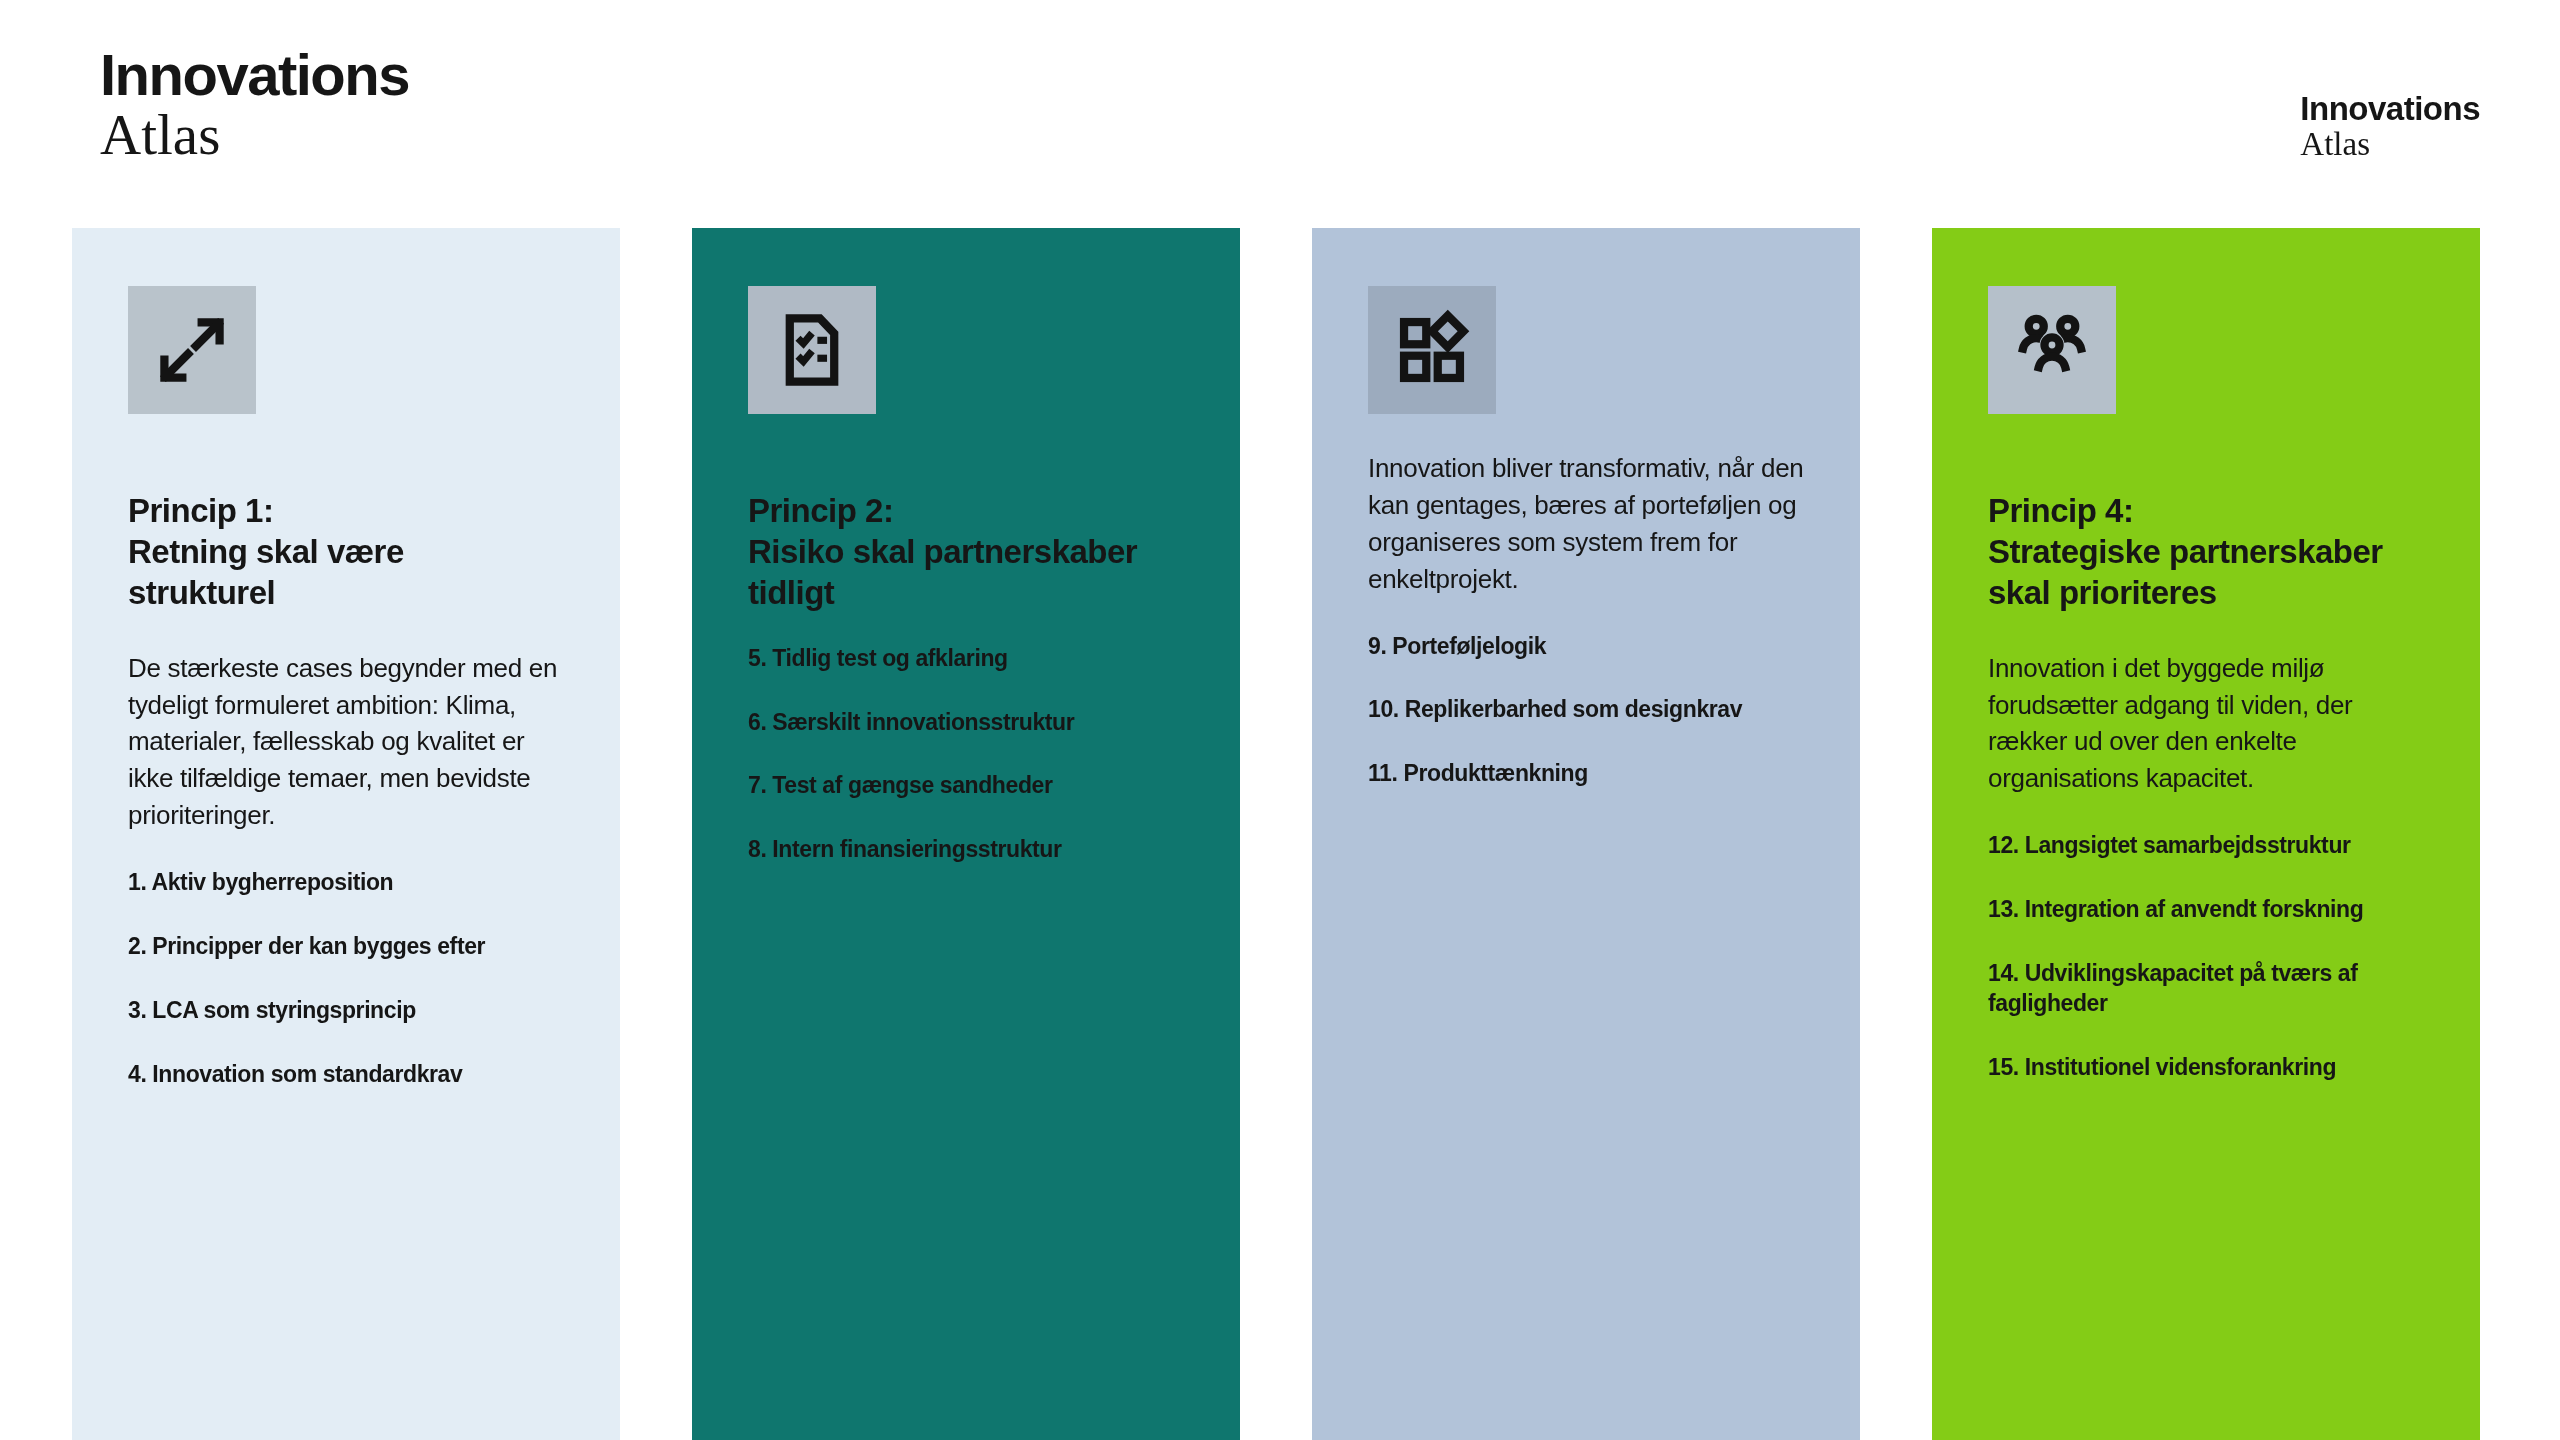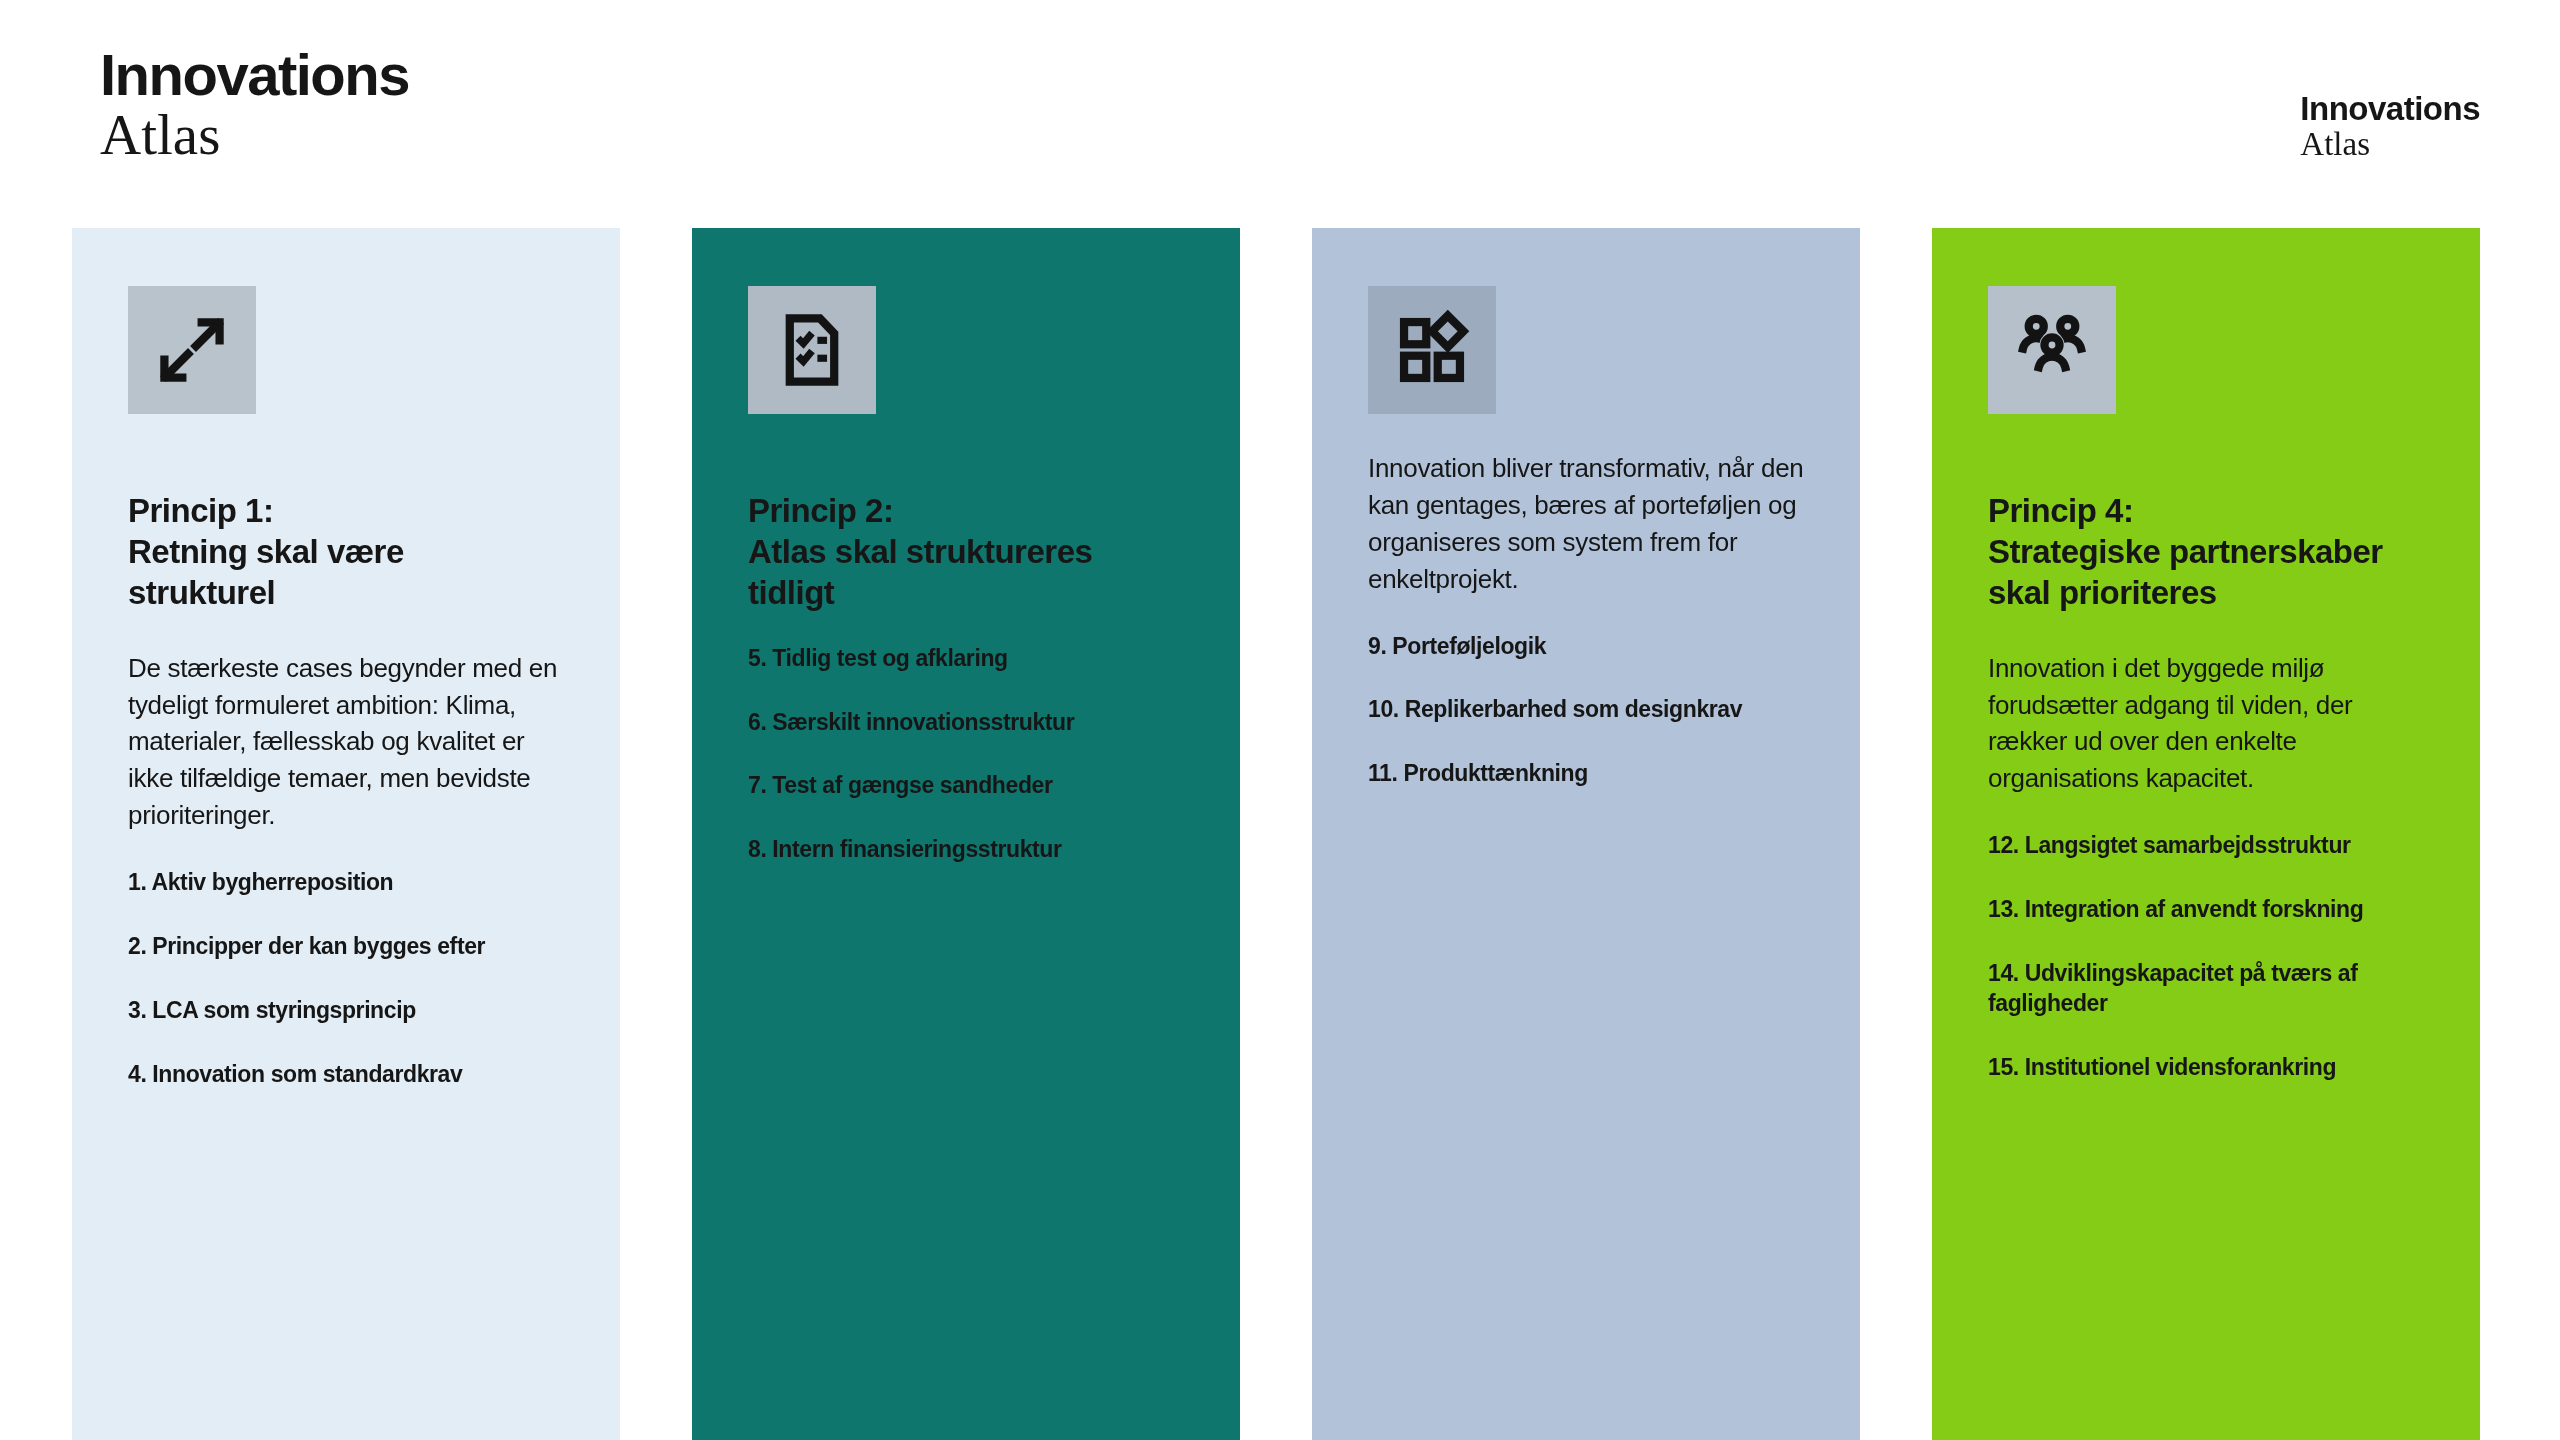--- a/index.html
+++ b/index.html
@@ -90,21 +90,21 @@
             <path d="M5.8 3.2h8.4l4 4.2v13.4H5.8z"></path>
             <path d="M8.1 8.7l1.5 1.5 2.4-2.9" stroke-width="2"></path>
             <line x1="13.5" y1="9.3" x2="16.2" y2="9.3" stroke-width="2"></line>
             <path d="M8.1 13.7l1.5 1.5 2.4-2.9" stroke-width="2"></path>
             <line x1="13.5" y1="14.3" x2="16.2" y2="14.3" stroke-width="2"></line>
           </g>
         </svg>
       </div>
       <h3 class="card-title">
         <span class="label">Princip 2:</span><br>
-        <span class="heading">Atlas skal struktureres
+        <span class="heading">Risiko skal partnerskaber
 tidligt</span>
       </h3>
       <p class="card-item">5. Tidlig test og afklaring</p>
       <p class="card-item">6. Særskilt innovationsstruktur</p>
       <p class="card-item">7. Test af gængse sandheder</p>
       <p class="card-item">8. Intern finansieringsstruktur</p>
     </div>
 
     <div class="card" style="background: rgb(178, 195, 217);">
       <div class="tile" style="background: rgb(156, 171, 190);">

